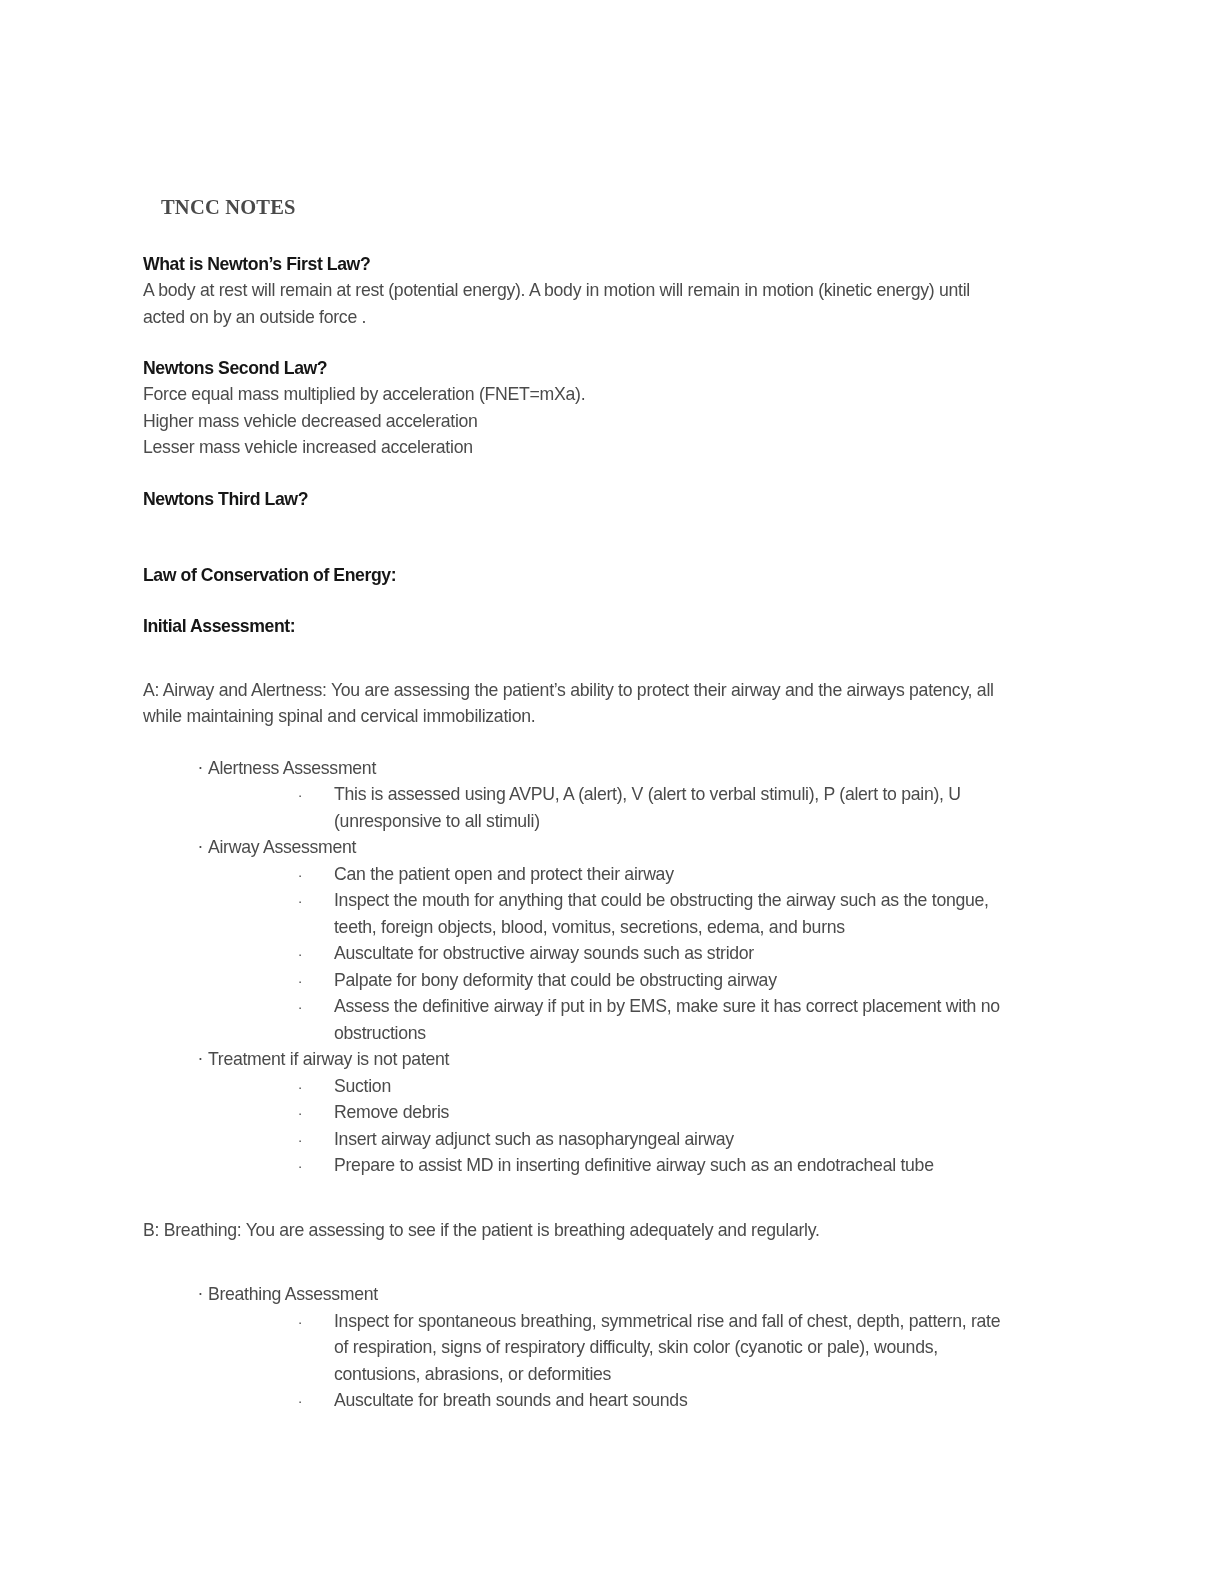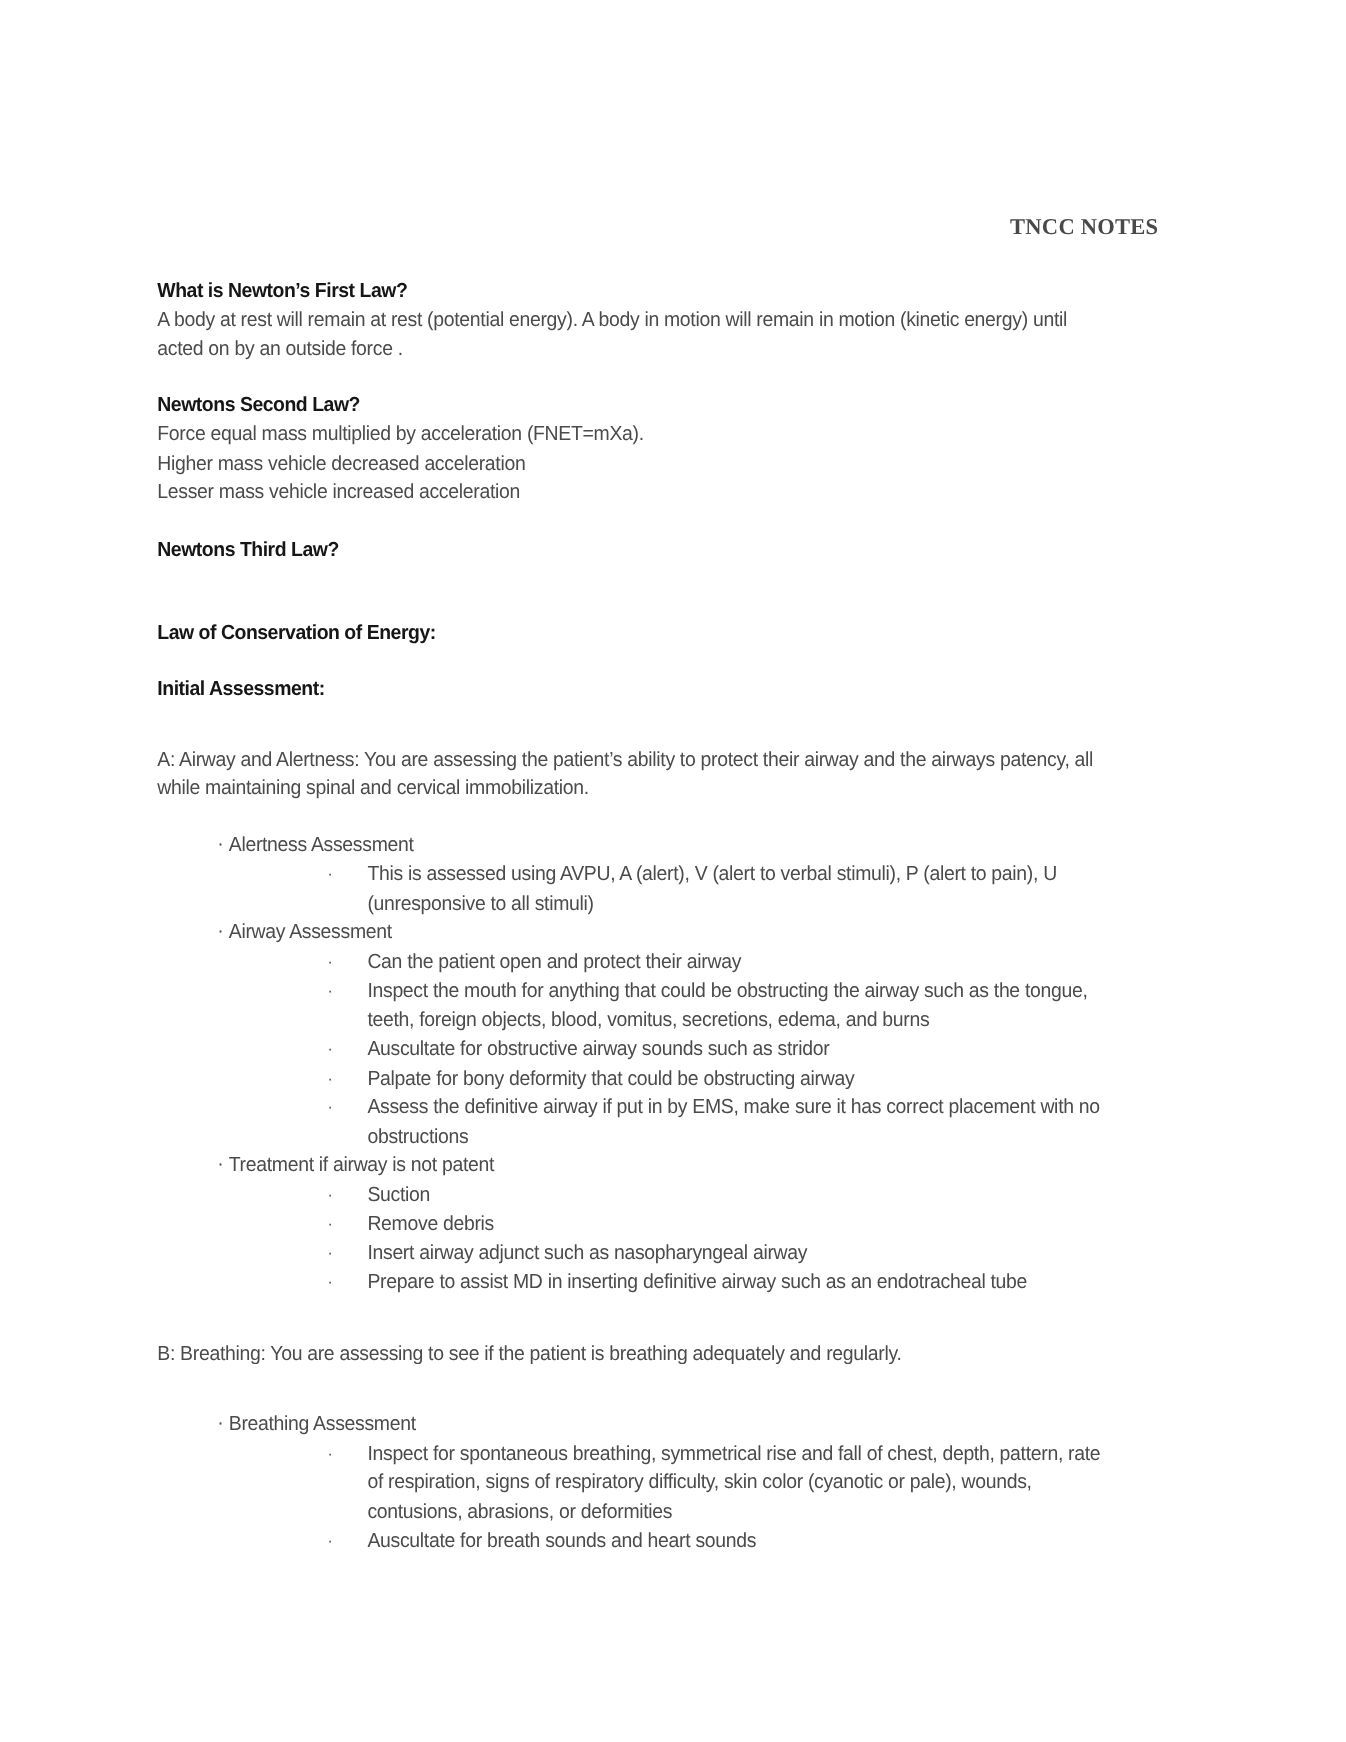--- a/index.html
+++ b/index.html
@@ -30,21 +30,21 @@
     top: 196px;
     width: 910px;
   }
 
   
   .doc-title {
     font-family: "Liberation Serif", "DejaVu Serif", serif;
     font-weight: bold;
     font-size: 20.5px;
     color: #494949;
-    text-align: right;
+    text-align: left;
     letter-spacing: 0.2px;
     margin: 0 0 32px 0;
     padding-left: 18px;
   }
 
   
   .sec-head {
     font-weight: bold;
     font-size: 18.5px;
     color: #161616;

